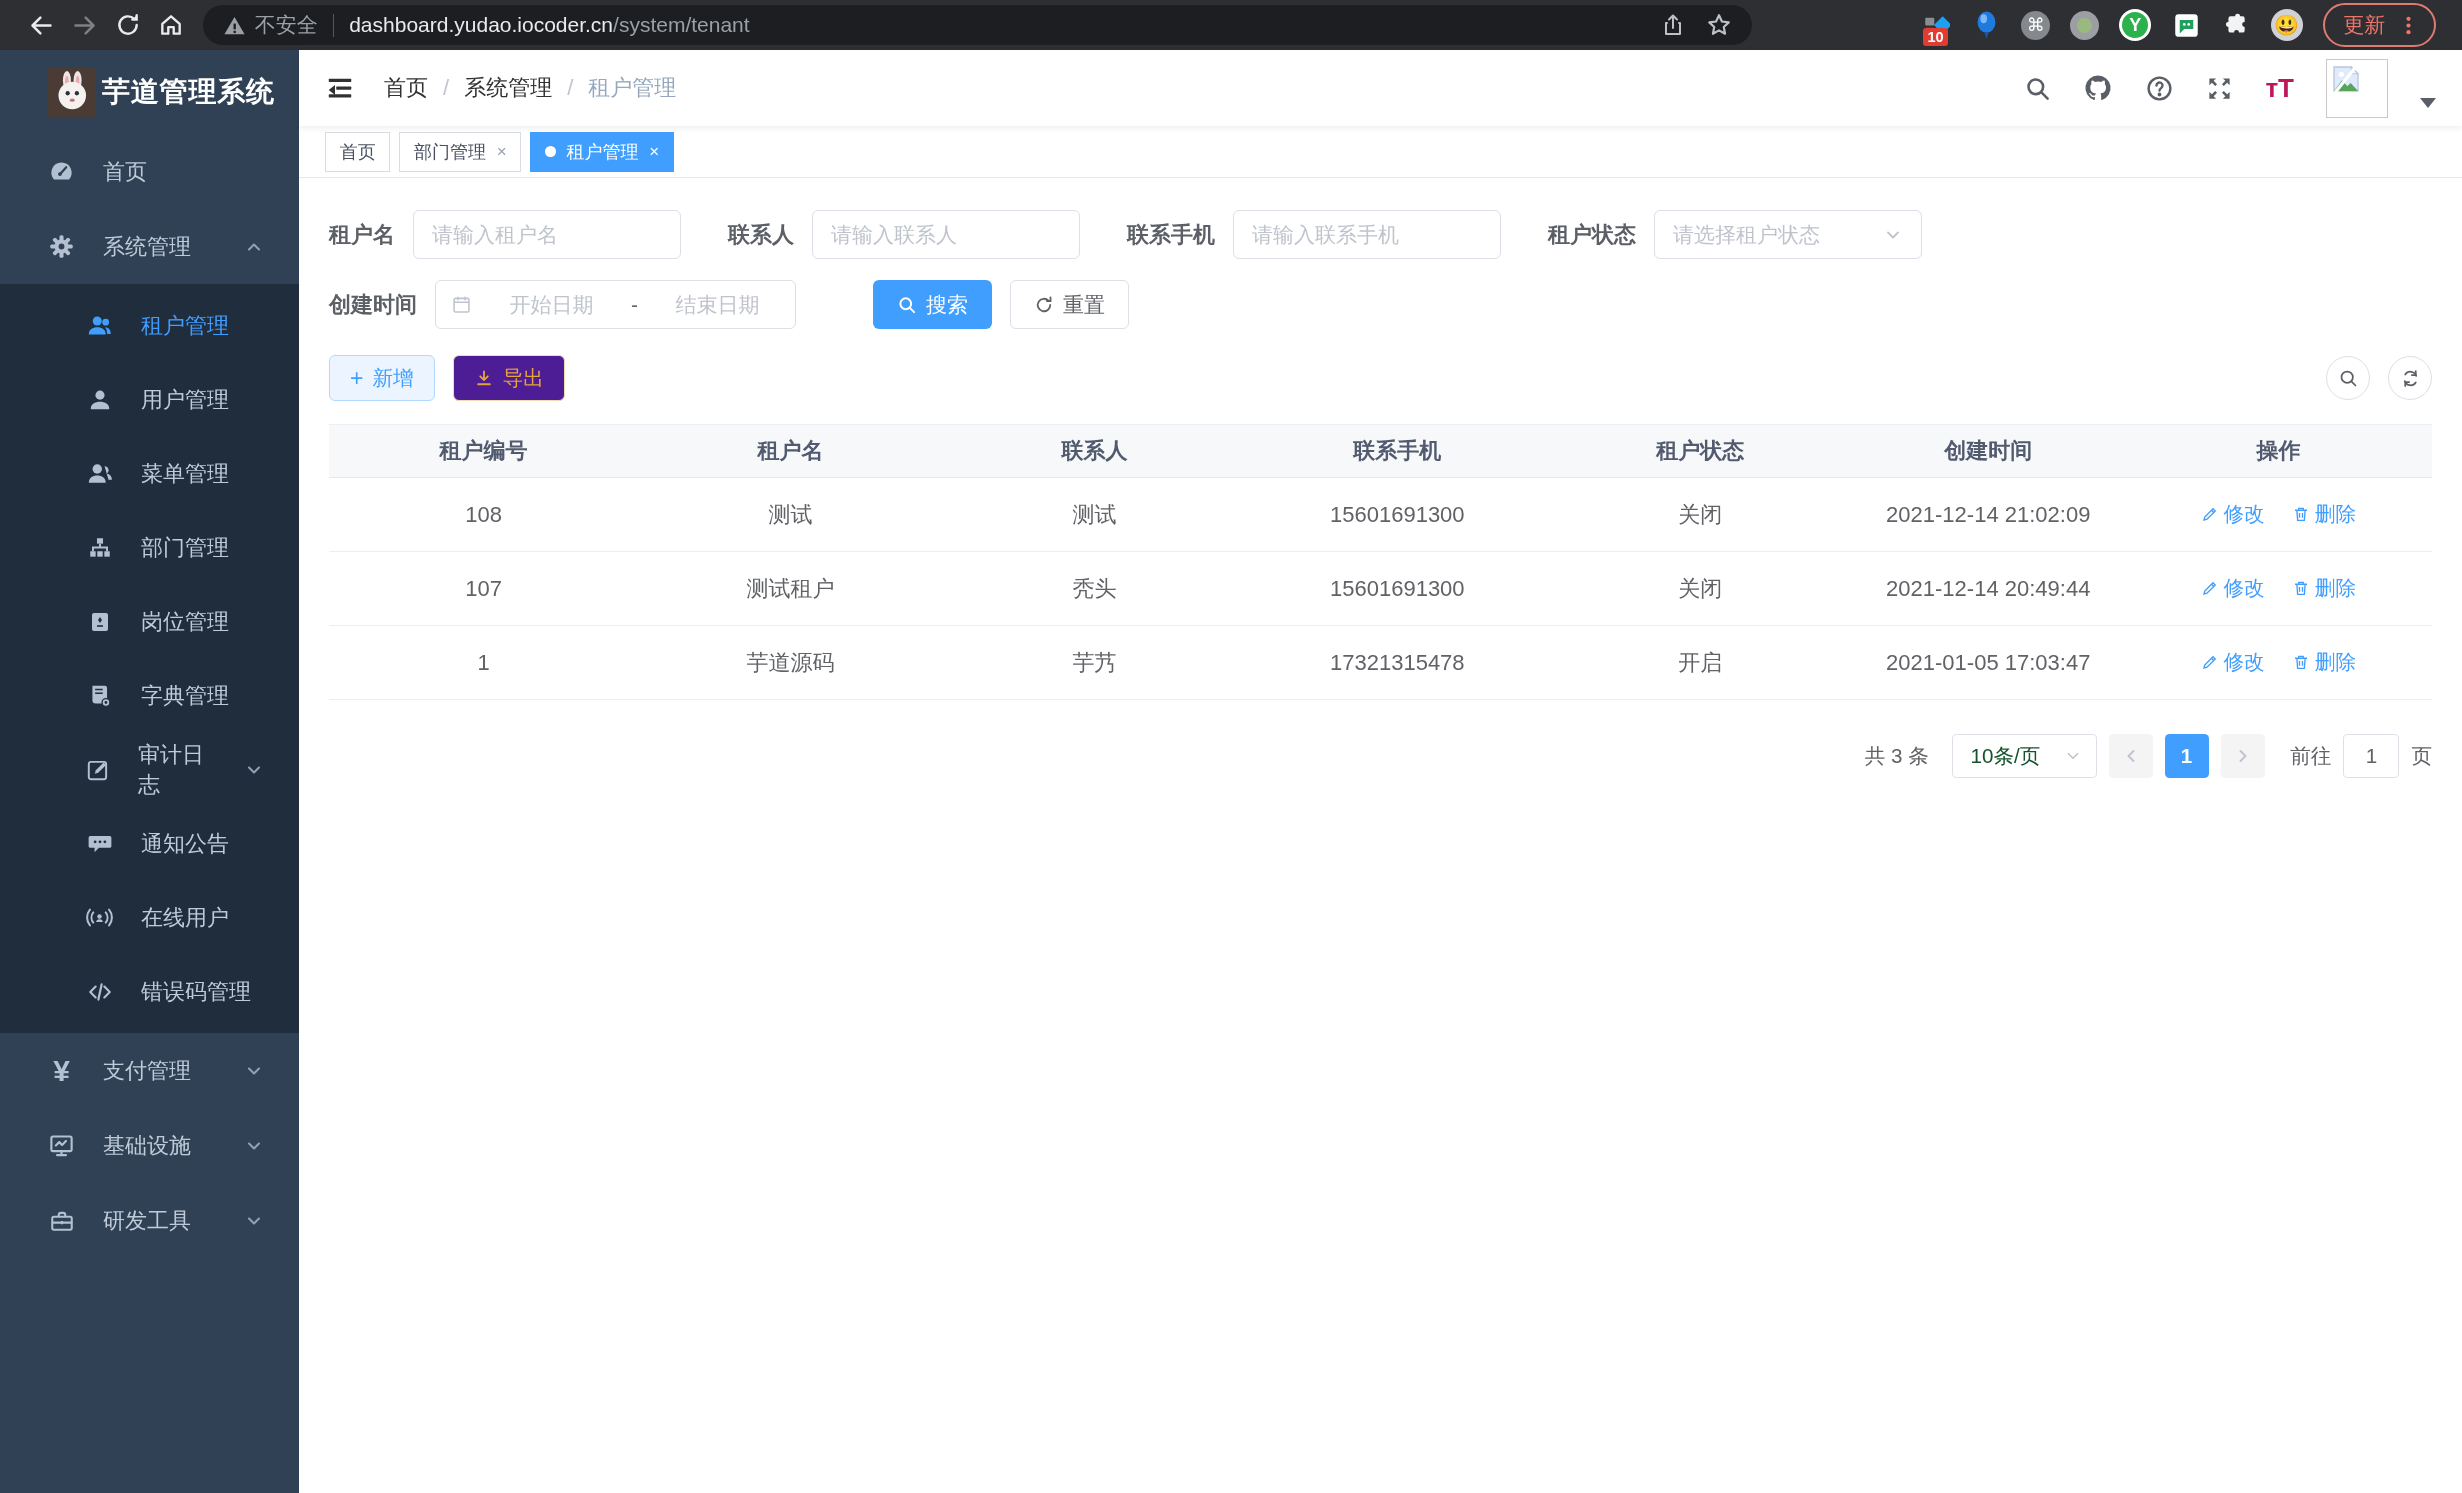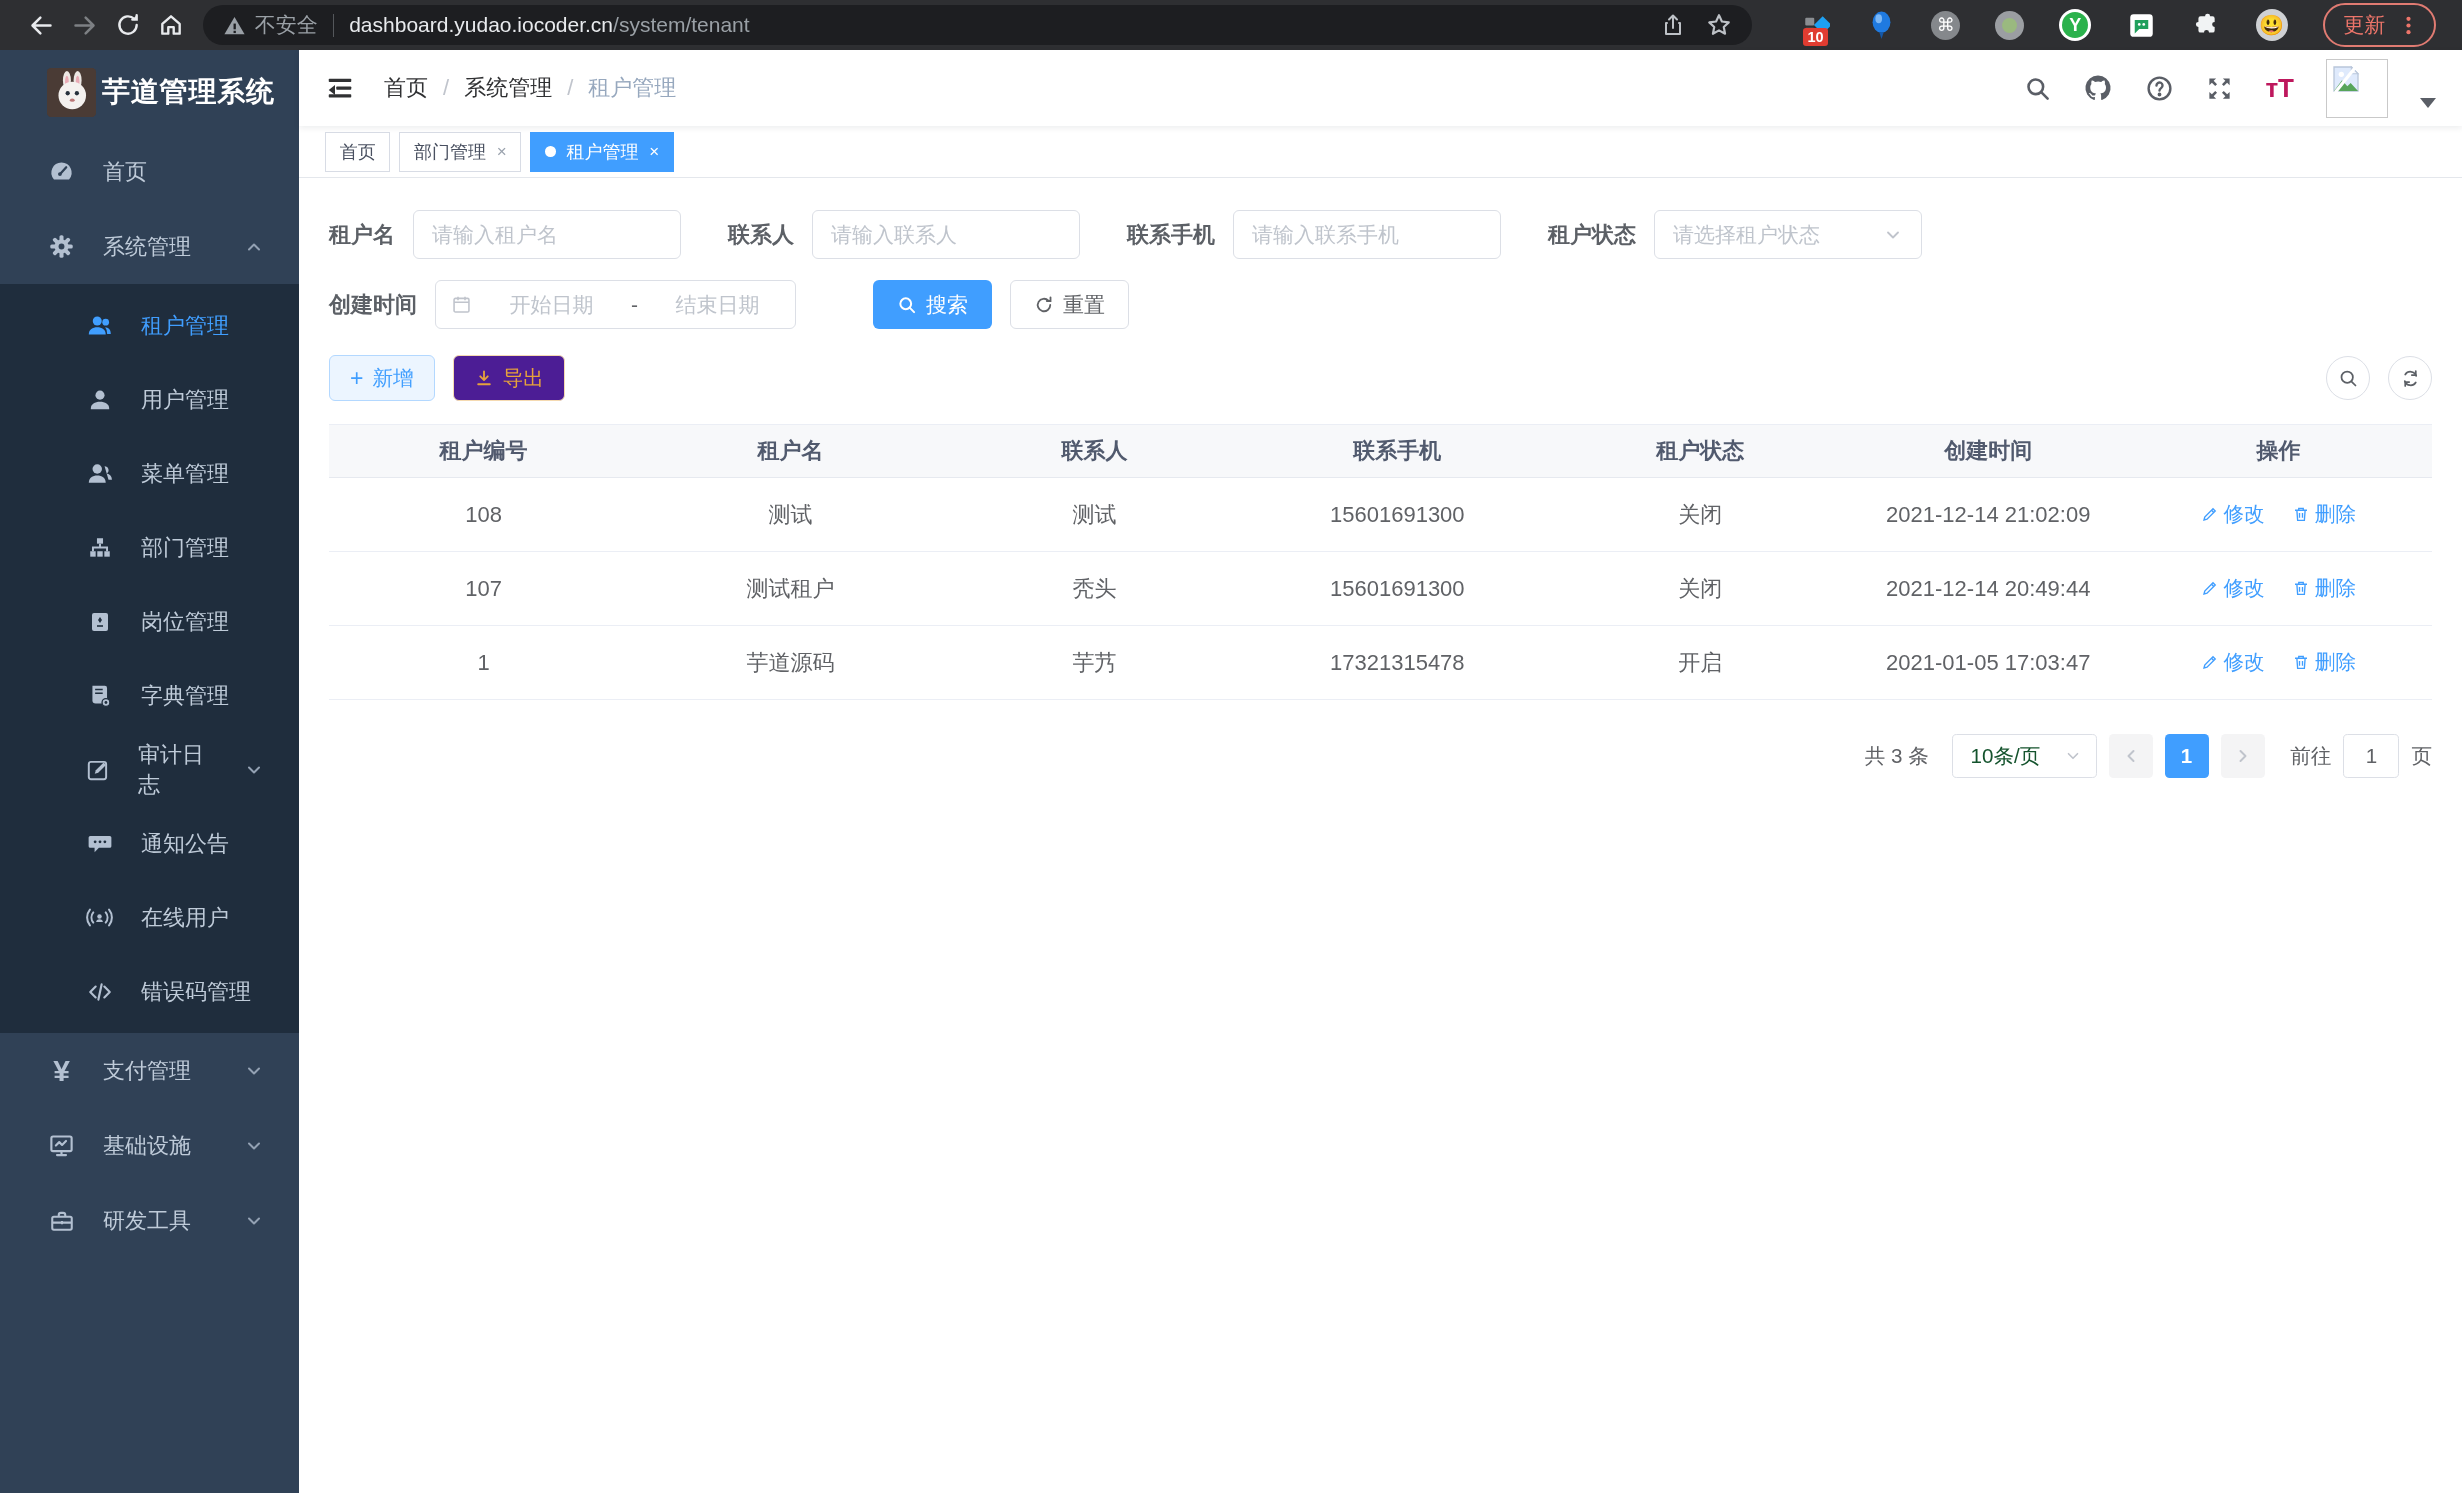--- a/index.html
+++ b/index.html
@@ -10,21 +10,21 @@
   
   .chrome { height:50px; background:#2e2f32; display:flex; align-items:center; padding:0 20px; }
   .nav-btn { width:43px; height:43px; display:flex; align-items:center; justify-content:center; color:#e8eaed; }
   .nav-btn.dim { color:#7d8084; }
   .omnibox { width:1549px; height:40px; margin-left:10.7px; background:#1d1e21; border-radius:20px;
     display:flex; align-items:center; padding:0 20px; color:#9aa0a6; font-size:21px; }
   .omnibox .sep { width:1.5px; height:23px; background:#54575b; margin:0 15px; }
   .url-host { color:#e8eaed; }
   .url-path { color:#9aa0a6; }
   .omni-right { margin-left:auto; display:flex; align-items:center; gap:21px; color:#bdc1c6; }
-  .chrome-right { margin-left:auto; display:flex; align-items:center; gap:35px; padding-right:6px; }
+  .chrome-right { margin-left:auto; display:flex; align-items:center; gap:20px; padding-right:6px; }
   .ext { position:relative; width:30px; height:30px; display:flex; align-items:center; justify-content:center; }
   .badge { position:absolute; bottom:-6px; left:1.5px; background:#e03c31; color:#fff; font-size:14.5px;
     padding:0.8px 4.6px; border-radius:3px; font-weight:700; }
   .circle-ext { border-radius:50%; display:flex; align-items:center; justify-content:center; }
   .update-pill { display:flex; align-items:center; gap:12px; border:2.3px solid #e07b72; color:#ed756a;
     border-radius:26px; padding:6px 13.7px 6px 18px; font-size:21px; }
 
   
   .app { display:flex; height:1444px; }
   .sidebar { width:299px; background:#304156; color:#bfcbd9; flex-shrink:0; overflow:hidden; }

